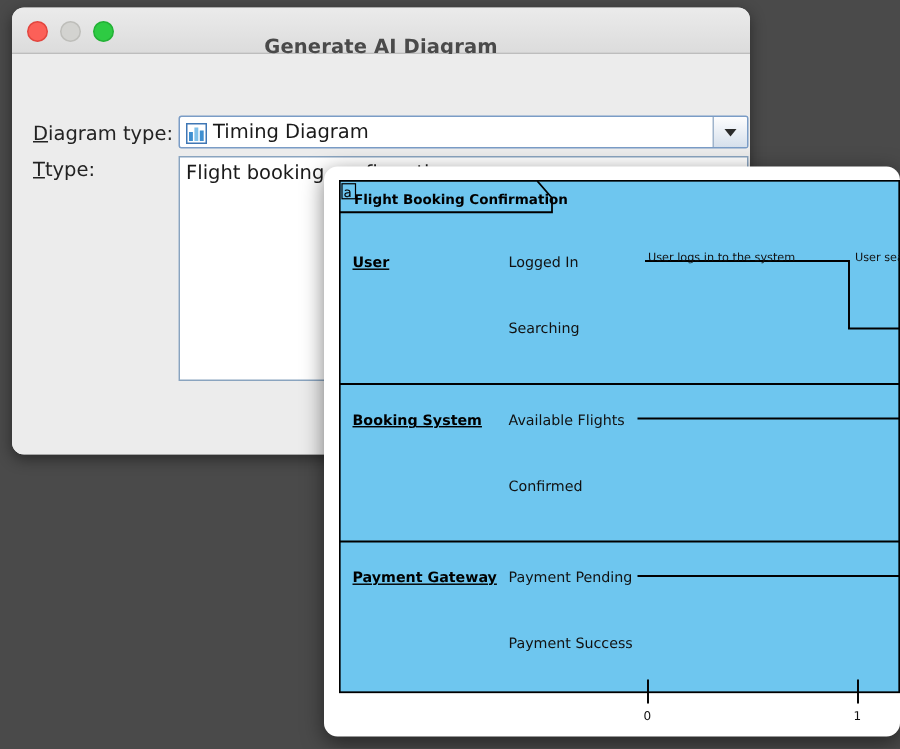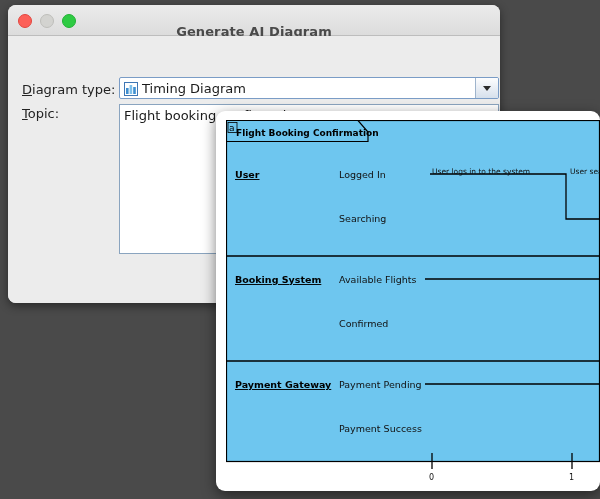--- a/index.html
+++ b/index.html
@@ -235,21 +235,21 @@
             <rect x="9.2" y="5" width="2.6" height="7" fill="#3f8fd0"></rect>
           </svg>
         </span>
         <span id="combo-label">Timing Diagram</span>
       </div>
       <div id="combo-arrow-button">
         <span class="caret"></span>
       </div>
     </div>
 
-    <div class="form-label" id="label-topic"><span class="mn">T</span><span>opic:</span></div>
+    <div class="form-label" id="label-topic"><span class="mn">T</span><span>type:</span></div>
 
     <div id="topic-textarea" placeholder="">Flight booking confirmation</div>
 
   </div>
 </div>
 
 <div id="diagram-window">
   <div id="diagram-canvas">
     <svg id="diagram-svg" width="374" height="364" viewBox="0 0 374 364" xmlns="http://www.w3.org/2000/svg">
 

